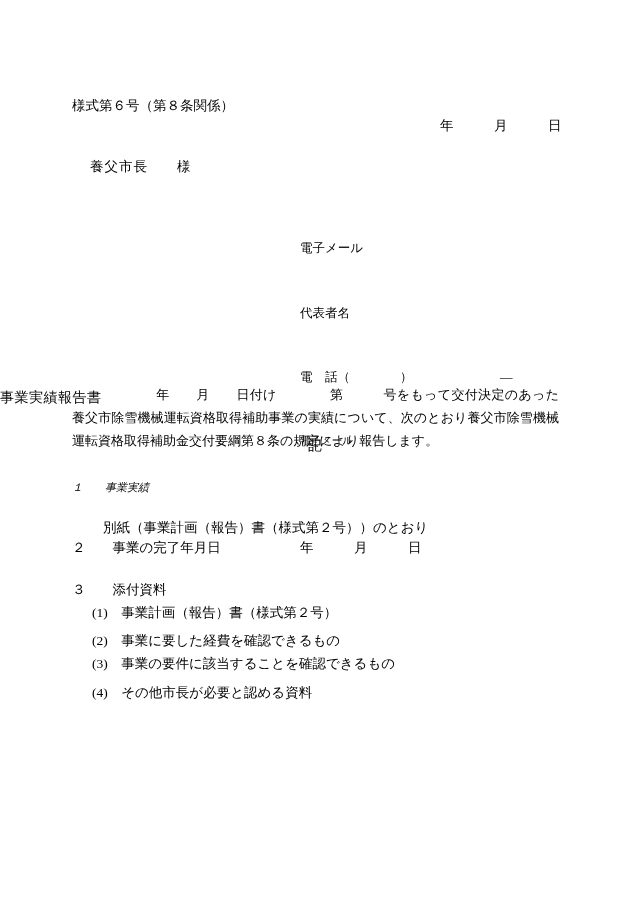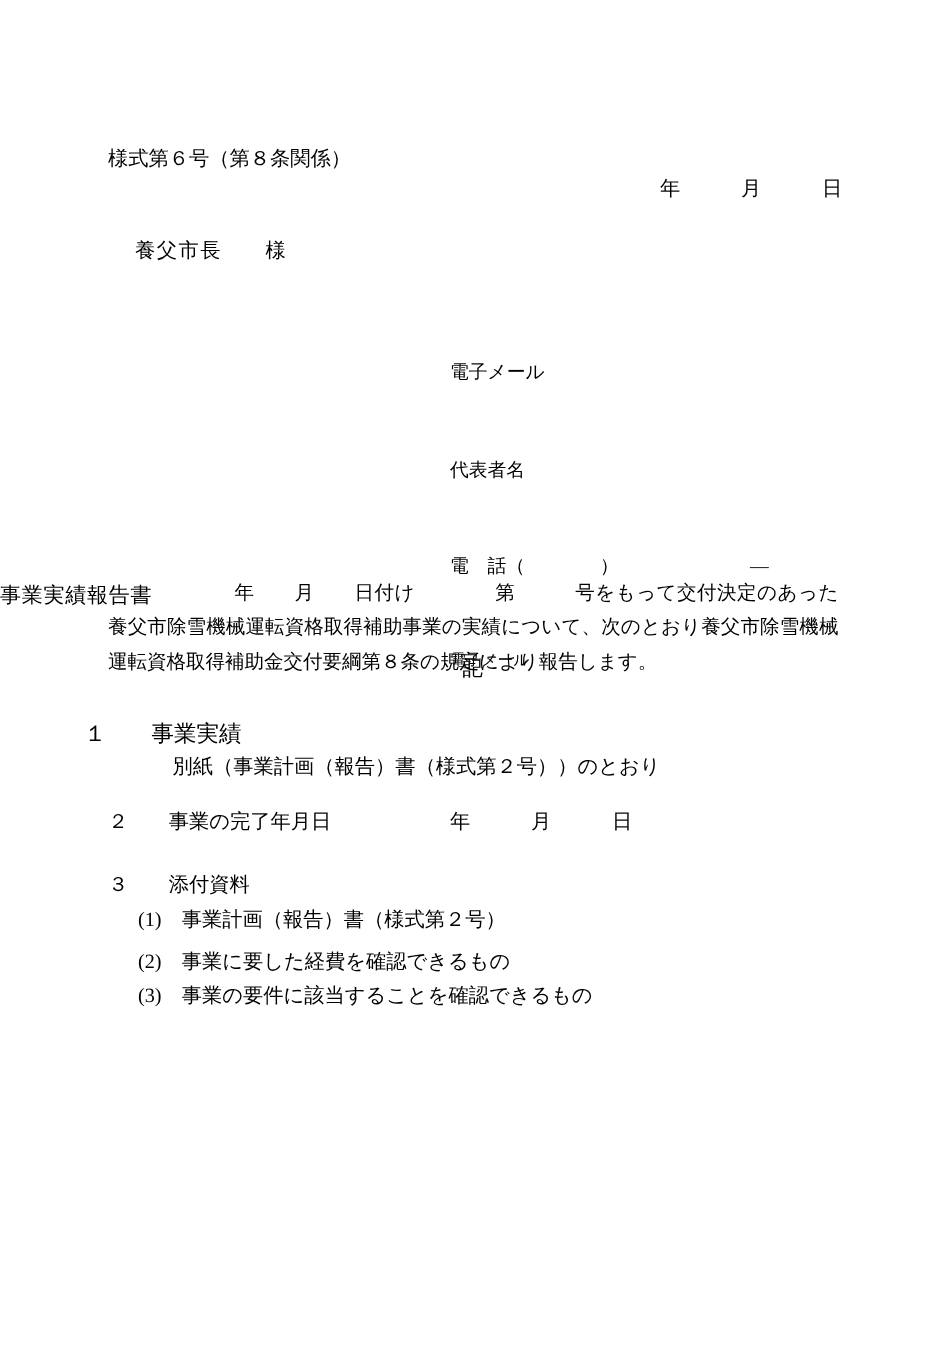--- a/index.html
+++ b/index.html
@@ -77,22 +77,22 @@
     display: inline-block;
     width: 84px;
   }
   .ki {
     left: 0;
     top: 436px;
     width: 630px;
     text-align: center;
     font-size: 13.5px;
   }
-  .item1-head { left: 56px; top: 479px; font-size: 15px; }
-  .item1-sub  { left: 103px; top: 501px; font-size: 13.5px; margin-left: 12px; }
+  .item1-head { left: 72px; top: 479px; font-size: 11px; font-style: italic; }
+  .item1-sub  { left: 103px; top: 518px; font-size: 13.5px; }
   .item2-head { left: 72px; top: 538px; font-size: 13.5px; }
   .item2-date { left: 300px; top: 538px; font-size: 13.5px; }
   .item3-head { left: 72px; top: 580px; font-size: 13.5px; }
   .item3-1 { left: 92px; top: 603px; font-size: 13.5px; }
   .item3-2 { left: 92px; top: 631px; font-size: 13.5px; }
   .item3-3 { left: 92px; top: 654px; font-size: 13.5px; text-align: right; }
   .item3-4 { left: 92px; top: 683px; font-size: 13.5px; }
 </style>
 </head>
 <body>
@@ -121,14 +121,15 @@
   <div class="abs item1-head">１　　事業実績</div>
   <div class="abs item1-sub">別紙（事業計画（報告）書（様式第２号））のとおり</div>
 
   <div class="abs item2-head">２　　事業の完了年月日</div>
   <div class="abs item2-date">年　　　月　　　日</div>
 
   <div class="abs item3-head">３　　添付資料</div>
   <div class="abs item3-1">(1)　事業計画（報告）書（様式第２号）</div>
   <div class="abs item3-2">(2)　事業に要した経費を確認できるもの</div>
   <div class="abs item3-3">(3)　事業の要件に該当することを確認できるもの</div>
+  <div class="abs item3-4">(4)　その他市長が必要と認める資料</div>
 
 </div>
 
 </body></html>

